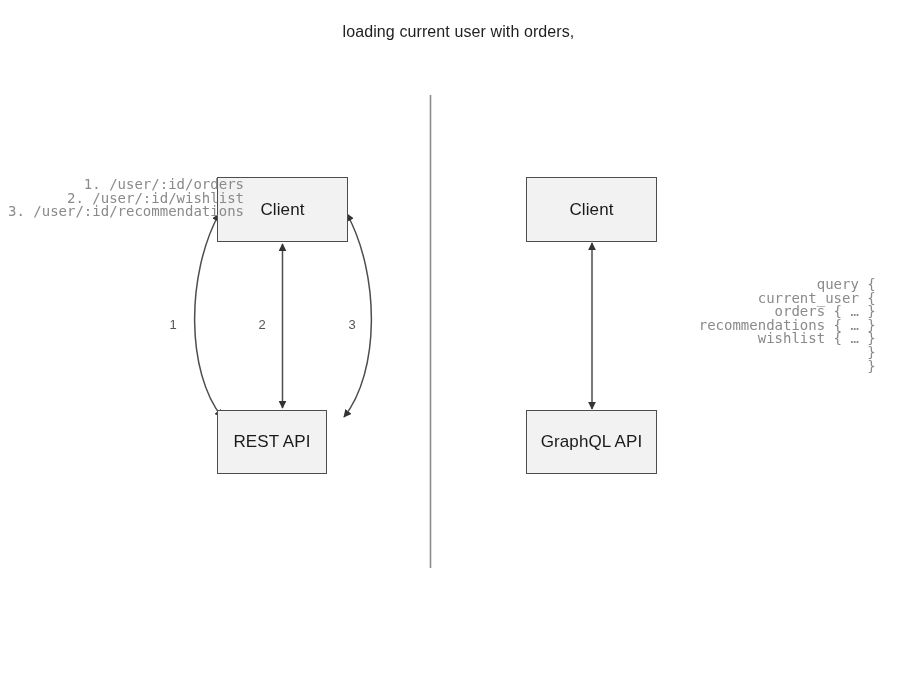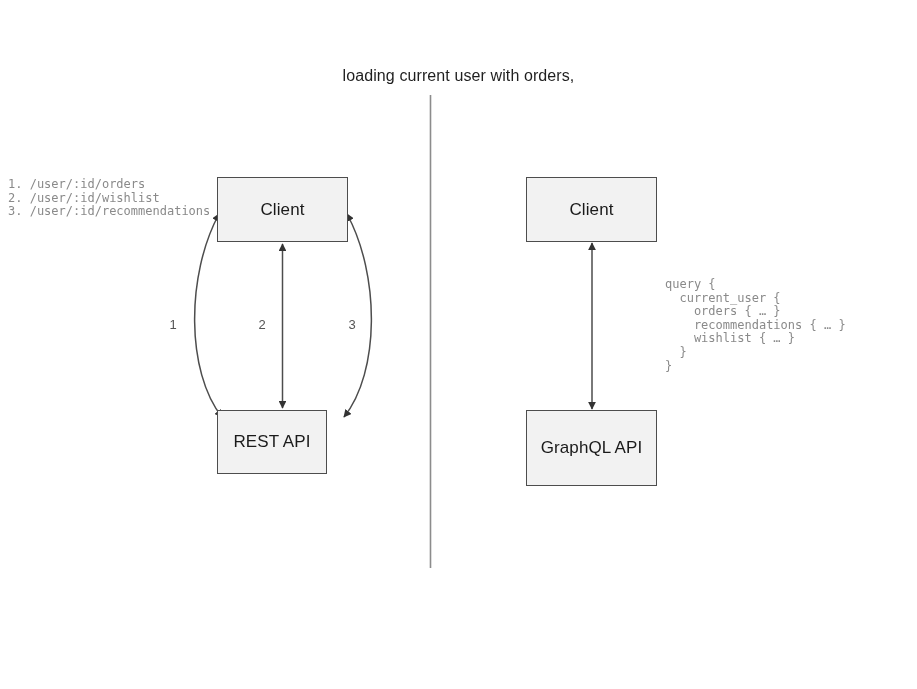--- a/index.html
+++ b/index.html
@@ -29,49 +29,50 @@
     position: absolute;
     left: 0;
     top: 22px;
     width: 917px;
     text-align: center;
     font-size: 16px;
     line-height: 19px;
     color: #1f1f1f;
     letter-spacing: 0.1px;
   }
-  .title-line { display: block; margin-top: 44px; }
+  .title-line { display: block; }
 
   
   .node-box {
     position: absolute;
     box-sizing: border-box;
     background: #f2f2f2;
     border: 1.4px solid #4d4d4d;
     display: flex;
     align-items: center;
     justify-content: center;
     font-size: 17px;
     color: #1a1a1a;
     letter-spacing: 0.1px;
     text-align: center;
   }
   #box-rest-client { left: 217px; top: 177px; width: 131px; height: 65px; }
   #box-rest-api    { left: 217px; top: 410px; width: 110px; height: 64px; }
   #box-gql-client  { left: 526px; top: 177px; width: 131px; height: 65px; }
-  #box-gql-api     { left: 526px; top: 410px; width: 131px; height: 76px; }
+  #box-gql-api     { left: 526px; top: 410px; width: 131px; height: 64px; }
 
   
   .code-block {
     position: absolute;
     font-family: "DejaVu Sans Mono", "Liberation Mono", monospace;
-    font-size: 12px;
+    font-size: 14px;
     line-height: 13.6px;
     color: #8a8a8a;
     white-space: pre;
+    text-align: right;
   }
   #rest-endpoint-list { left: 8px; top: 178px; }
   #graphql-query      { left: 665px; top: 278px; }
 
   
   .edge-label {
     position: absolute;
     font-size: 13px;
     color: #555555;
     text-align: center;

